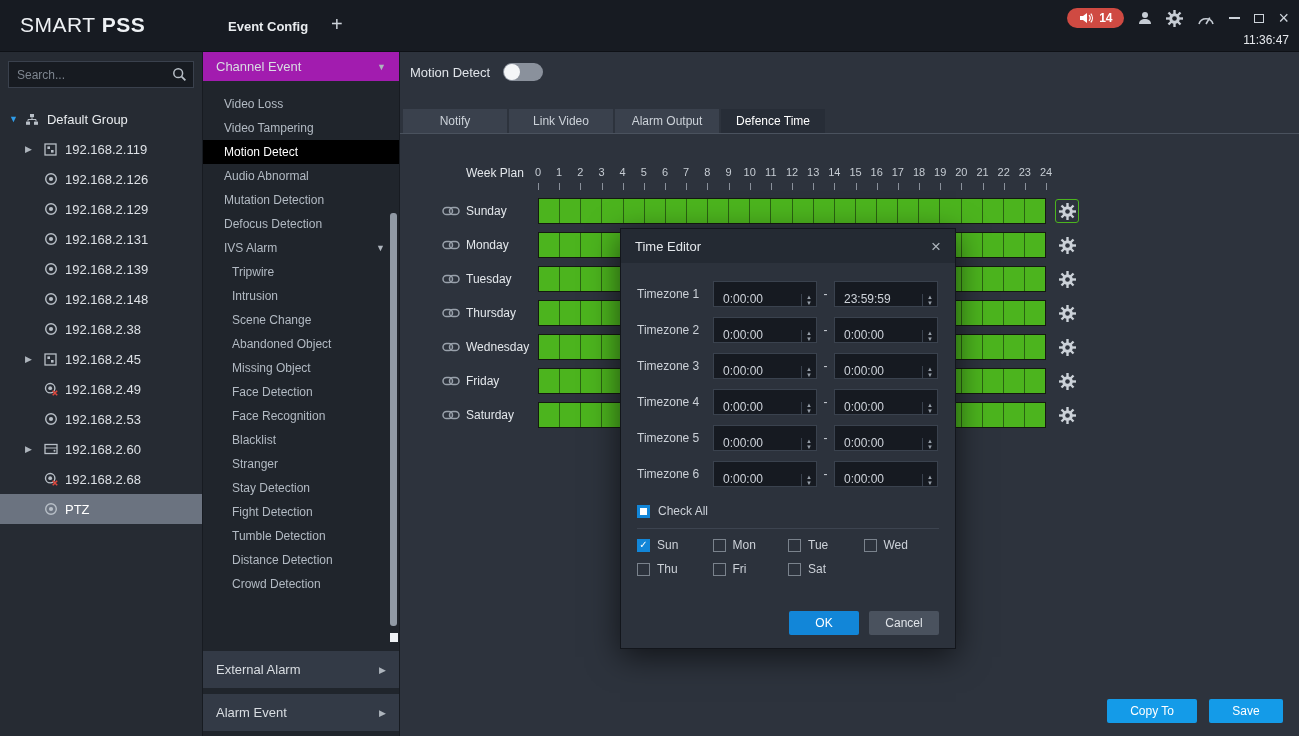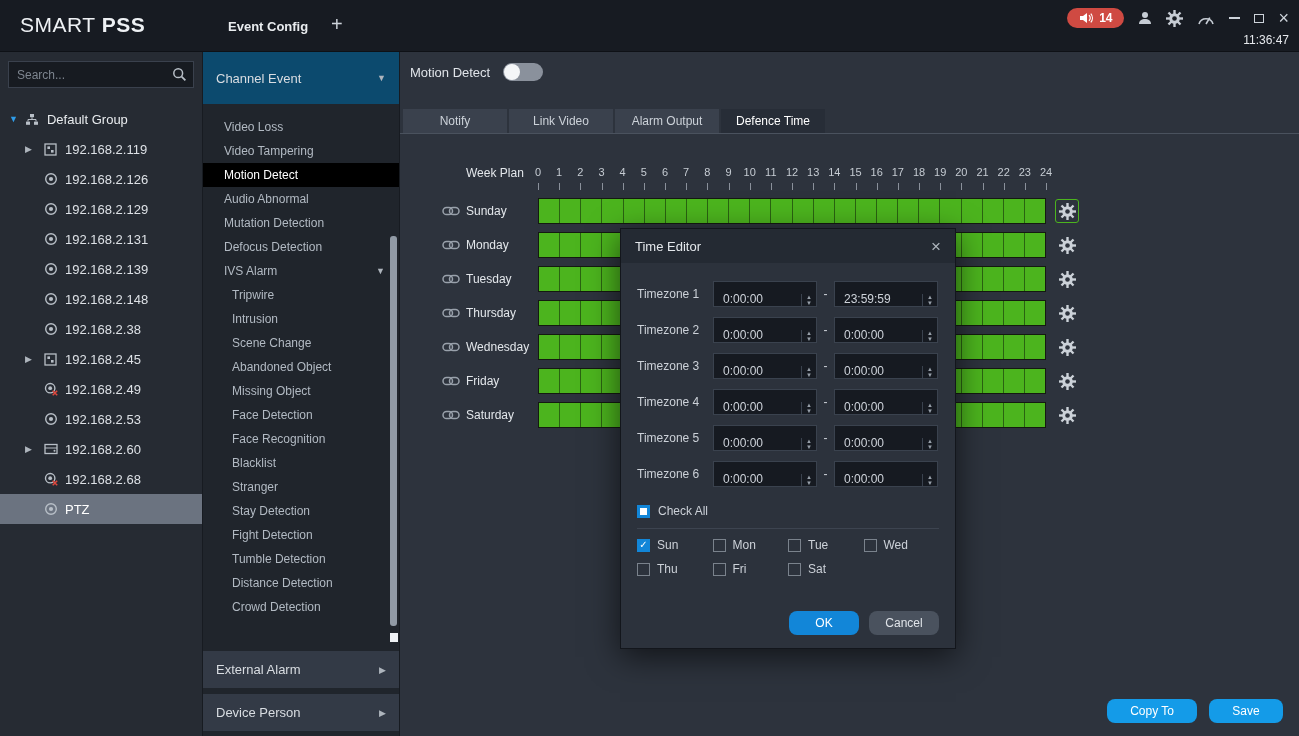--- a/index.html
+++ b/index.html
@@ -29,21 +29,21 @@
   .search-icon{position:absolute;right:7px;top:6px;cursor:pointer}
   .tree-root{display:flex;align-items:center;gap:7px;height:30px;padding-left:9px;font-size:13px;color:#e9ecef;cursor:pointer}
   .root-arrow{color:#2f9ce8;font-size:9px}
   .tree-row{display:flex;align-items:center;gap:7px;height:30px;padding-left:25px;font-size:13px;color:#dde1e6;cursor:pointer}
   .tree-row.selected{background:#6b7380;color:#fff}
   .tree-arrow{width:11px;font-size:9px;color:#aeb5bd;flex:none}
   .dev-icon{display:inline-flex;width:15px;justify-content:center;flex:none}
 
   
   .event-panel{position:absolute;left:203px;top:52px;width:197px;bottom:0;background:#20252c;display:flex;flex-direction:column;border-right:1px solid #171b21}
-  .panel-header{flex:none;height:52px;background:#0c4a6e;display:flex;align-items:center;padding:0 13px;font-size:13px;color:#d9dde2;cursor:pointer}
+  .panel-header{flex:none;height:29px;background:#a21caf;display:flex;align-items:center;padding:0 13px;font-size:13px;color:#d9dde2;cursor:pointer}
   .hdr-arrow{margin-left:auto;font-size:9px;color:#aeb5bd}
   .event-list{flex:1;position:relative;overflow:hidden;padding-top:11px}
   .event-item{height:24px;line-height:24px;padding-left:21px;font-size:12px;color:#b2bac3;cursor:pointer;position:relative;white-space:nowrap}
   .event-item.indent{padding-left:29px}
   .event-item.selected{background:#000;color:#fff}
   .event-item .item-arrow{position:absolute;right:14px;top:0;font-size:9px;color:#aeb5bd}
   .scrollbar{position:absolute;right:1px;top:10px;bottom:4px;width:8px}
   .scroll-thumb{position:absolute;left:0;width:7px;top:122px;bottom:18px;background:#919aa5;border-radius:3px}
   .scroll-corner{position:absolute;left:0;bottom:2px;width:8px;height:9px;background:#eef1f4}
   .section-row{flex:none;height:37px;background:#333a46;display:flex;align-items:center;padding:0 13px;font-size:13px;color:#d9dde2;margin-top:3px;cursor:pointer}
@@ -68,21 +68,21 @@
   .wp-ruler-row{display:flex;margin-top:3px}
   .wp-ruler{width:509px;height:7px;margin-left:6px;background:repeating-linear-gradient(90deg,#8a919b 0,#8a919b 1px,transparent 1px,transparent 21.1667px);border-right:1px solid #8a919b}
   .wp-row{display:flex;align-items:center;margin-top:8px}
   .wp-link{width:30px;flex:none;display:inline-flex;justify-content:center;cursor:pointer}
   .wp-bar{width:508px;height:26px;margin-left:6px;background:#4cb41e;border:1px solid #141a10;display:flex;flex:none;cursor:pointer}
   .wp-seg{flex:1;border-right:1px solid rgba(8,18,4,.5)}
   .wp-seg:last-child{border-right:none}
   .wp-gear{margin-left:9px;width:24px;height:24px;display:inline-flex;align-items:center;justify-content:center;border-radius:3px;cursor:pointer}
   .wp-gear.selected{border:1px solid #4cb41e}
   .footer-buttons{position:absolute;right:16px;bottom:13px;display:flex;gap:12px}
-  .btn{height:24px;display:inline-flex;align-items:center;justify-content:center;font-size:12px;color:#fff;cursor:pointer;border-radius:8px}
+  .btn{height:24px;display:inline-flex;align-items:center;justify-content:center;font-size:12px;color:#fff;cursor:pointer;border-radius:2px}
   .btn.footer{background:#149be8;min-width:74px;padding:0 23px}
   .btn.primary{background:#1286d8;min-width:70px}
   .btn.gray{background:#4a525e;min-width:70px;color:#e0e4e9}
 
   
   .dialog{position:absolute;left:620px;top:228px;width:336px;height:421px;background:#2c323c;border:1px solid #13161c;box-shadow:0 8px 30px rgba(0,0,0,.6);z-index:20}
   .dialog-title{height:34px;background:#242a33;display:flex;align-items:center;padding:0 14px;font-size:13px;color:#e4e8ec}
   .dialog-close{margin-left:auto;font-size:17px;color:#aeb5bd;cursor:pointer;line-height:1}
   .tz-rows{padding:13px 16px 0}
   .tz-row{display:flex;align-items:center;height:36px}
@@ -353,21 +353,21 @@
       <div class="scrollbar">
         <div class="scroll-thumb"></div>
         <div class="scroll-corner"></div>
       </div>
     </div>
     <div class="section-row">
       <span>External Alarm</span>
       <span class="hdr-arrow">▶</span>
     </div>
     <div class="section-row last">
-      <span>Device Person</span>
+      <span>Alarm Event</span>
       <span class="hdr-arrow">▶</span>
     </div>
   </div>
 
   <div class="main">
     <div class="toggle-row">
       <span class="toggle-label">Motion Detect</span>
       <span class="toggle">
           <span class="knob"></span>
         </span>

